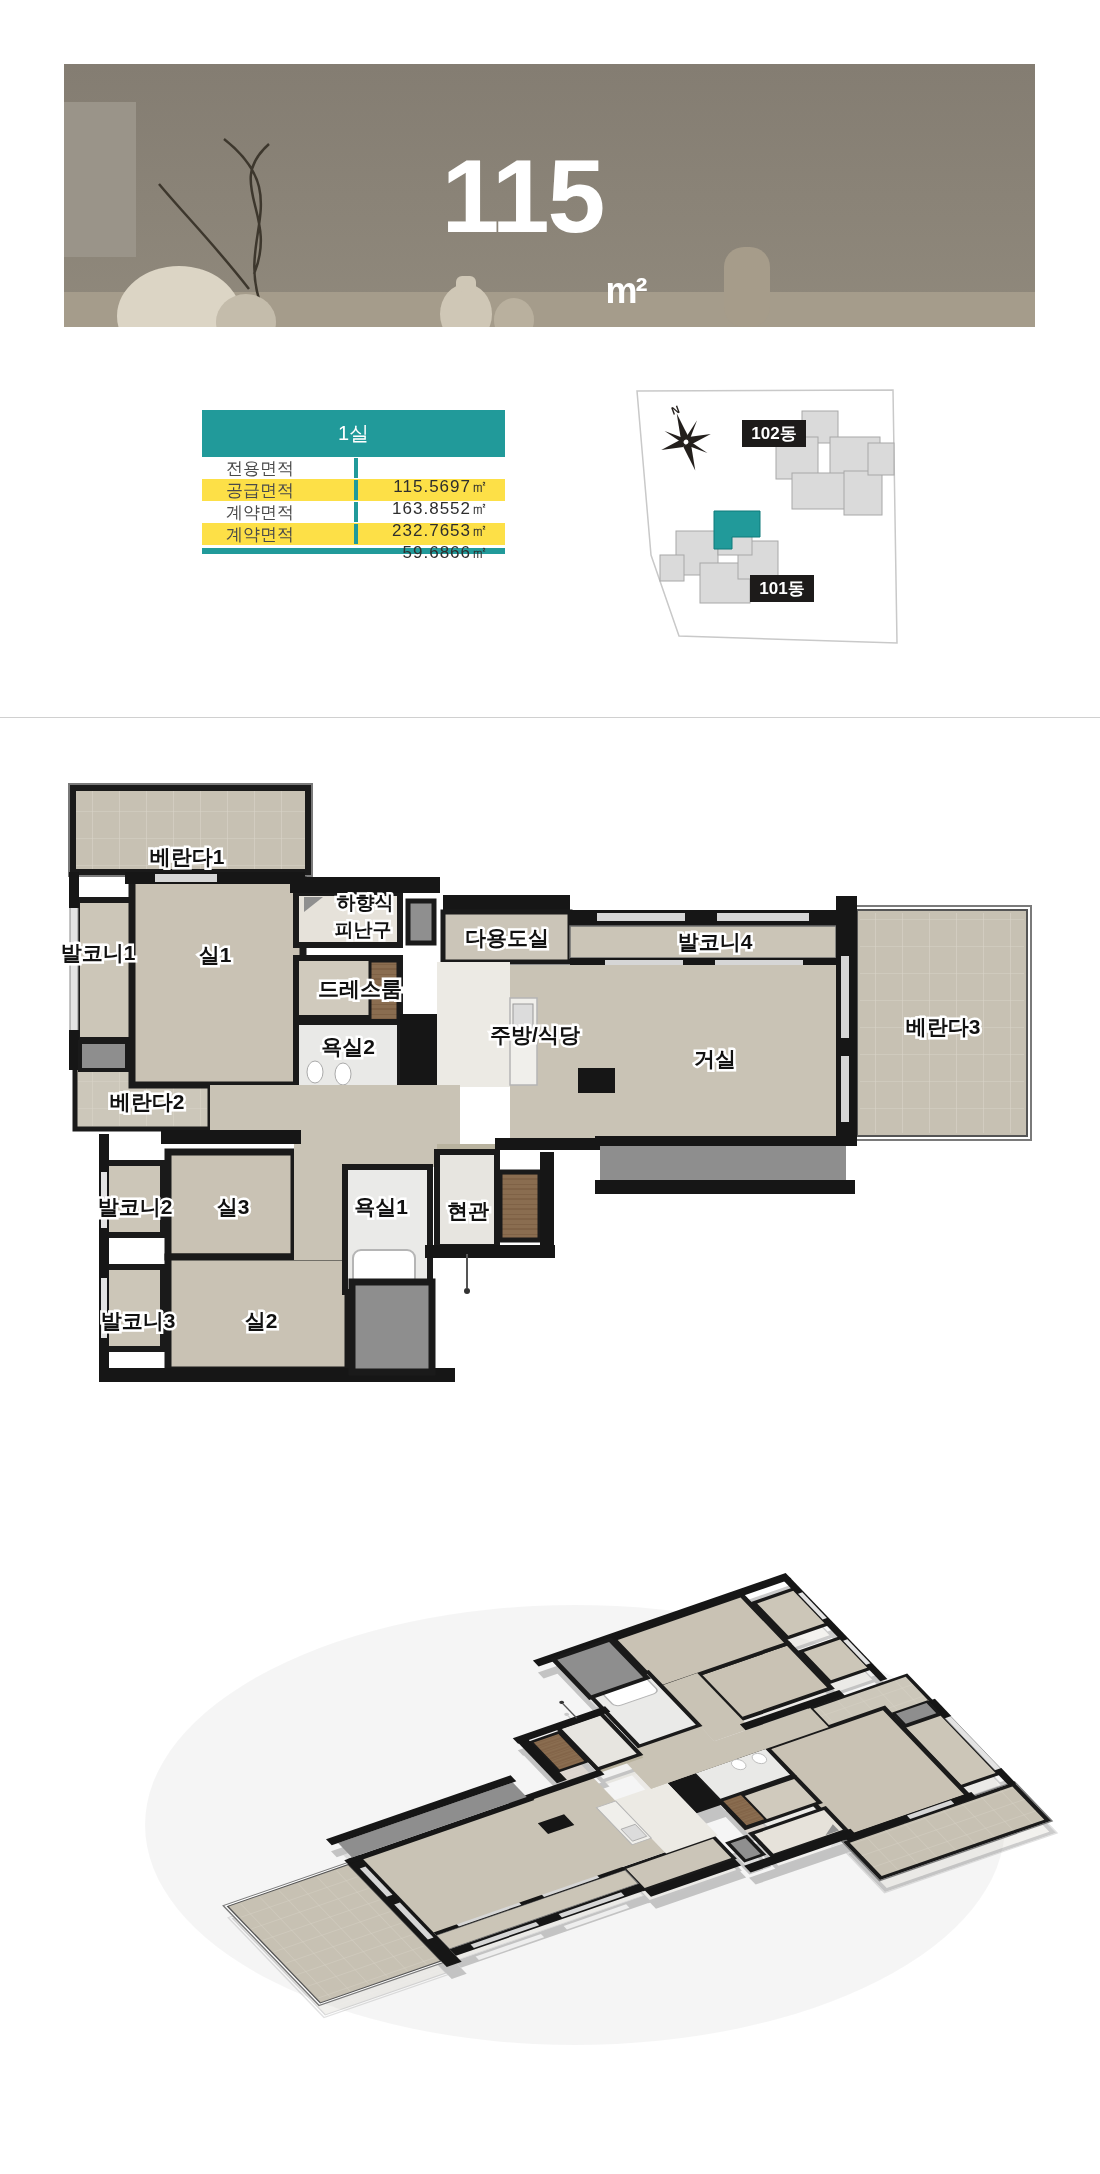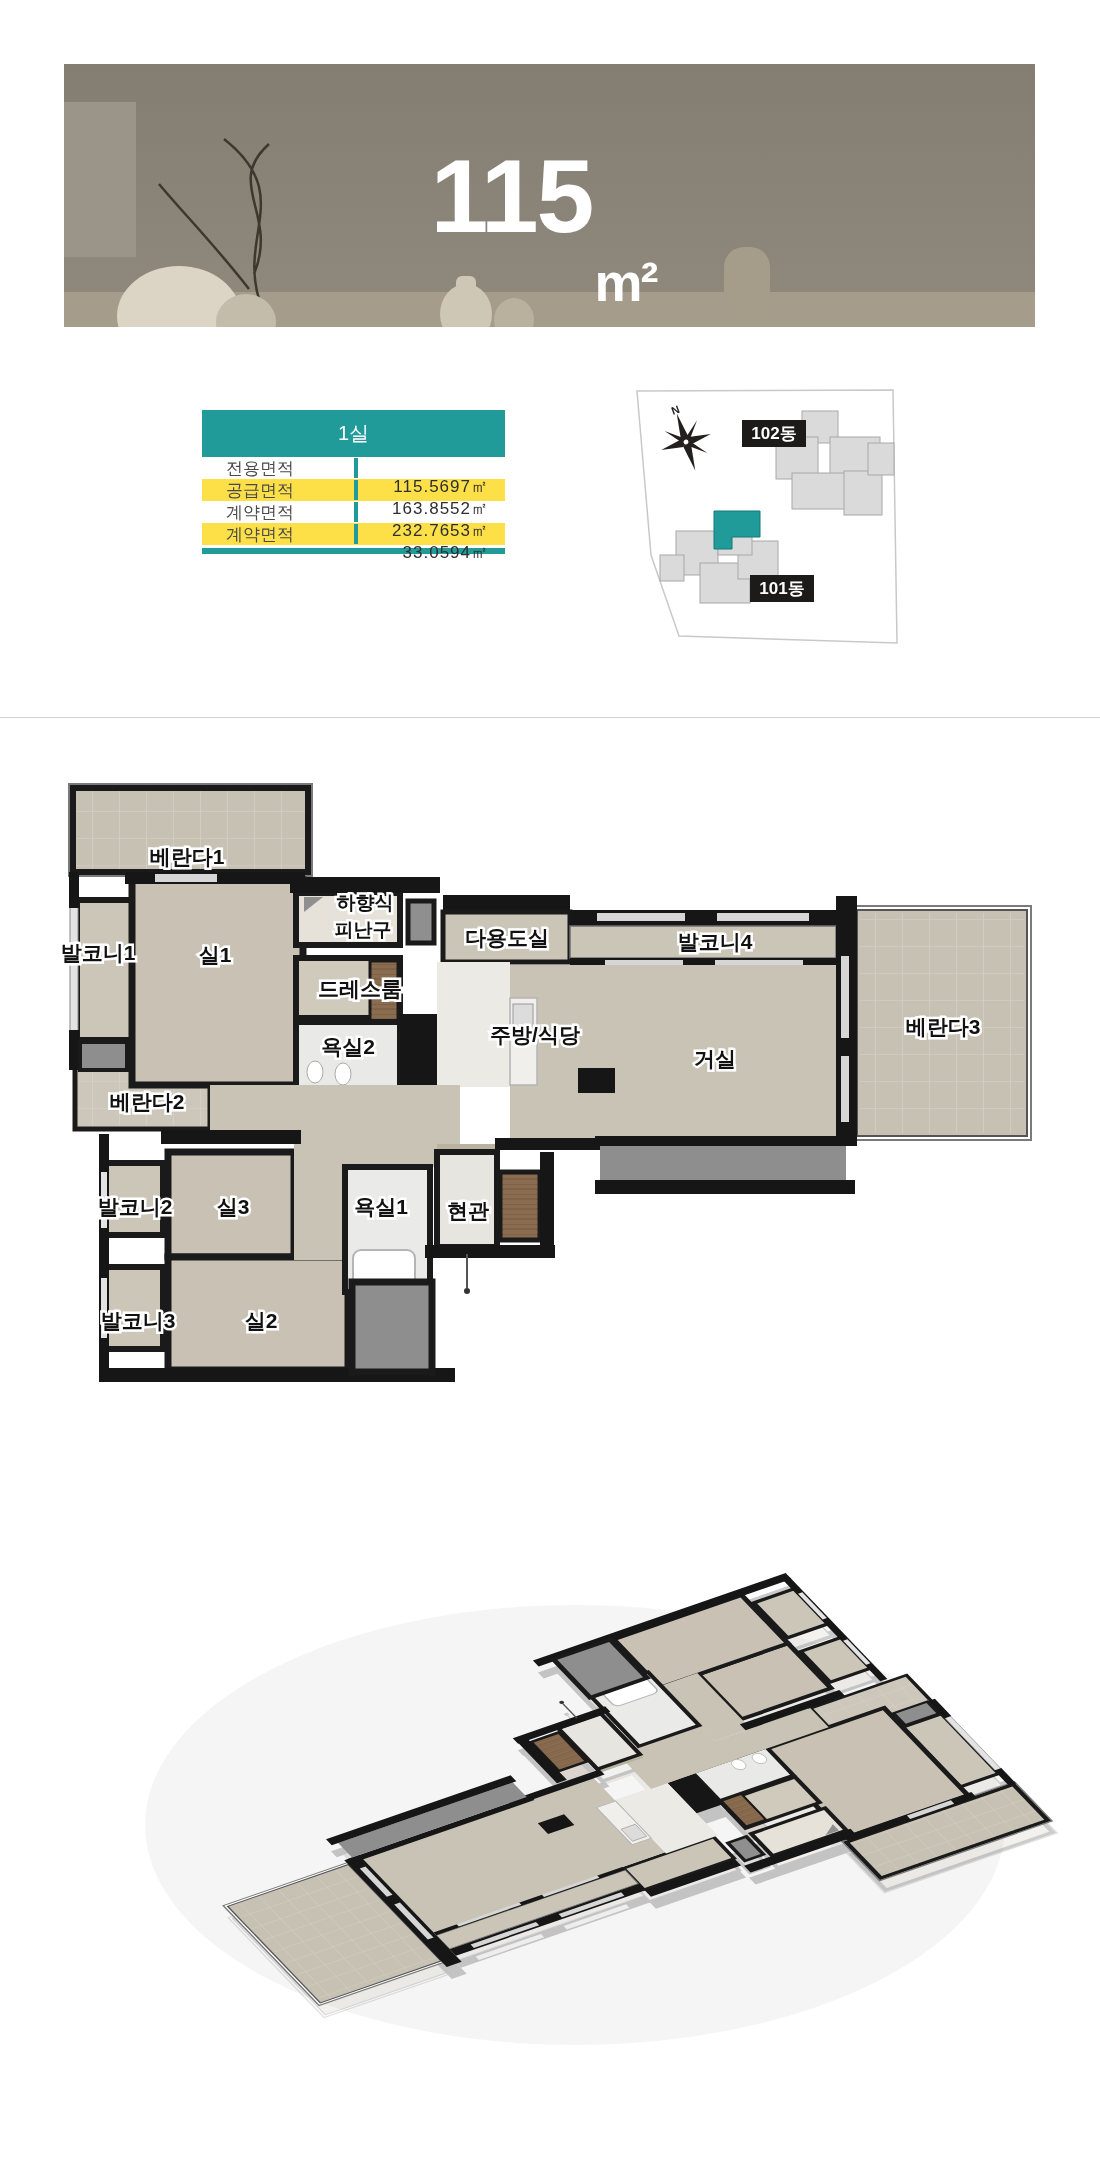--- a/index.html
+++ b/index.html
@@ -6,21 +6,21 @@
   .page{position:relative;width:1100px;height:2174px;background:#ffffff;overflow:hidden;
         font-family:"Liberation Sans","DejaVu Sans",sans-serif;}
   
   .banner{position:absolute;left:64px;top:64px;width:971px;height:263px;overflow:hidden;
           background:linear-gradient(#847d72,#90897c);}
   .banner svg{position:absolute;left:0;top:0;}
   .banner-title{position:absolute;left:0;top:0;width:100%;height:100%;
         display:flex;align-items:center;justify-content:center;color:#fff;
         font-weight:bold;letter-spacing:-2px;}
   .banner-title .big{font-size:104px;line-height:1;}
-  .banner-title .unit{font-size:54px;line-height:1;margin:0 12px 4px 2px;align-self:flex-end;padding-bottom:14px;}
+  .banner-title .unit{font-size:36px;line-height:1;margin:0 12px 4px 2px;align-self:flex-end;padding-bottom:14px;}
   
   .info-table{position:absolute;left:202px;top:410px;width:303px;font-size:17px;}
   .it-header{height:47px;background:#219a9a;color:#fff;font-size:20px;
              display:flex;align-items:center;justify-content:center;text-align:center;}
   .it-row{height:22px;display:flex;align-items:center;color:#4a4a4a;}
   .it-row.alt{background:#fde047;}
   .it-label{width:112px;margin-left:24px;text-align-last:justify;text-align:justify;}
   .it-sep{width:4px;height:20px;background:#219a9a;margin-left:16px;flex:none;}
   .it-value{flex:1;text-align:right;padding-right:16px;color:#2e2e2e;letter-spacing:1px;margin-top:36px;}
   .it-footer{height:6px;background:#219a9a;margin-top:3px;}
@@ -71,21 +71,21 @@
       <span class="it-value">163.8552㎡</span>
     </div>
     <div class="it-row">
       <span class="it-label">계약면적</span>
       <span class="it-sep"></span>
       <span class="it-value">232.7653㎡</span>
     </div>
     <div class="it-row alt">
       <span class="it-label">계약면적</span>
       <span class="it-sep"></span>
-      <span class="it-value">33.0594㎡</span>
+      <span class="it-value">59.6866㎡</span>
     </div>
     <div class="it-footer"></div>
   </div>
 
   <div class="sitemap">
     <svg width="280" height="270" viewBox="0 0 280 270">
       <polygon points="7,6 263,5 267,258 49,251 21,170" fill="#ffffff" stroke="#c9c9c9" stroke-width="1.5"></polygon>
 
       <g transform="translate(56,57) rotate(-18)">
         <polygon points="0,-30 4,-4 0,0 -4,-4" fill="#231f1c"></polygon>

